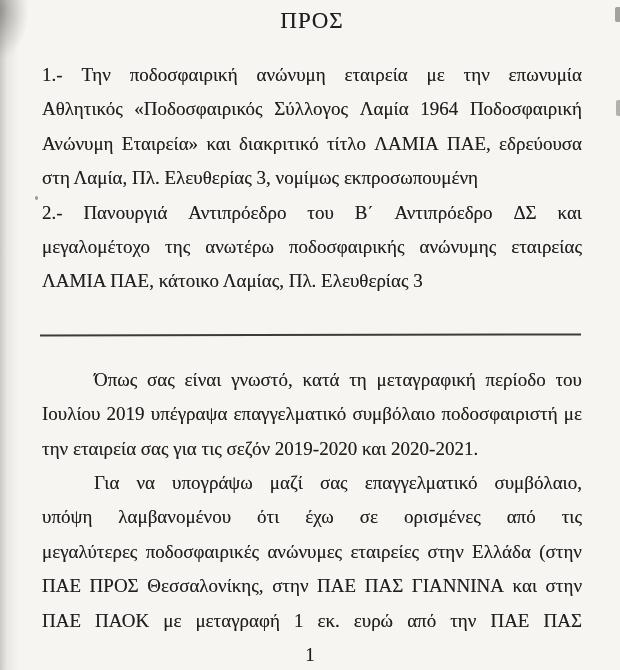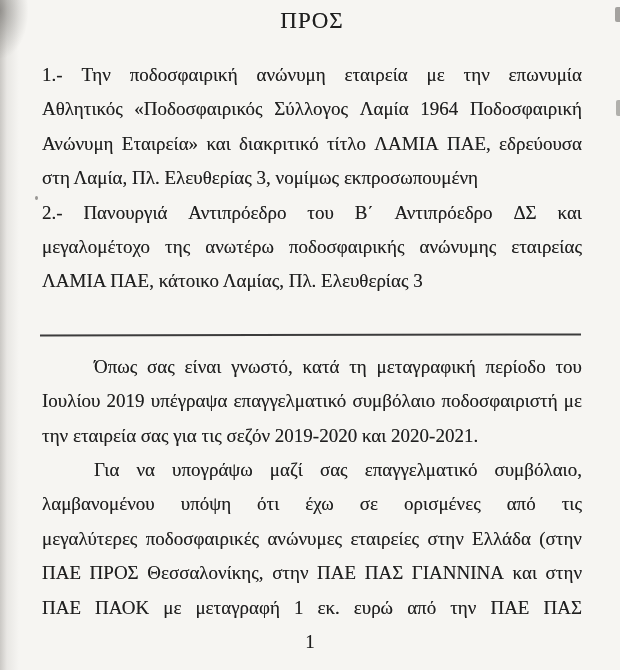--- a/index.html
+++ b/index.html
@@ -45,21 +45,21 @@
     margin: 6px 38px 0 42px;
     text-align: center;
     font-size: 23px;
     font-weight: normal;
     letter-spacing: 1px;
     line-height: 30px;
     text-shadow: 0 0 0.6px rgba(31,31,31,0.55);
   }
   .text-block { margin: 0 38px 0 42px; }
   .text-block.recipients { margin-top: 22px; }
-  .text-block.body { margin-top: 14px; }
+  .text-block.body { margin-top: 27px; }
   .line {
     font-size: 19px;
     line-height: 34.4px;
     text-shadow: 0 0 0.6px rgba(31,31,31,0.5);
     white-space: nowrap;
   }
   .jline { display: flex; justify-content: space-between; white-space: normal; }
   .jline.indent { padding-left: 52px; }
   .divider {
     height: 2px;
@@ -166,22 +166,22 @@
     <div class="line jline indent">
         <span>Για</span>
         <span>να</span>
         <span>υπογράψω</span>
         <span>μαζί</span>
         <span>σας</span>
         <span>επαγγελματικό</span>
         <span>συμβόλαιο,</span>
       </div>
     <div class="line jline">
+        <span>υπόψη</span>
         <span>λαμβανομένου</span>
-        <span>υπόψη</span>
         <span>ότι</span>
         <span>έχω</span>
         <span>σε</span>
         <span>ορισμένες</span>
         <span>από</span>
         <span>τις</span>
       </div>
     <div class="line jline">
         <span>μεγαλύτερες</span>
         <span>ποδοσφαιρικές</span>

